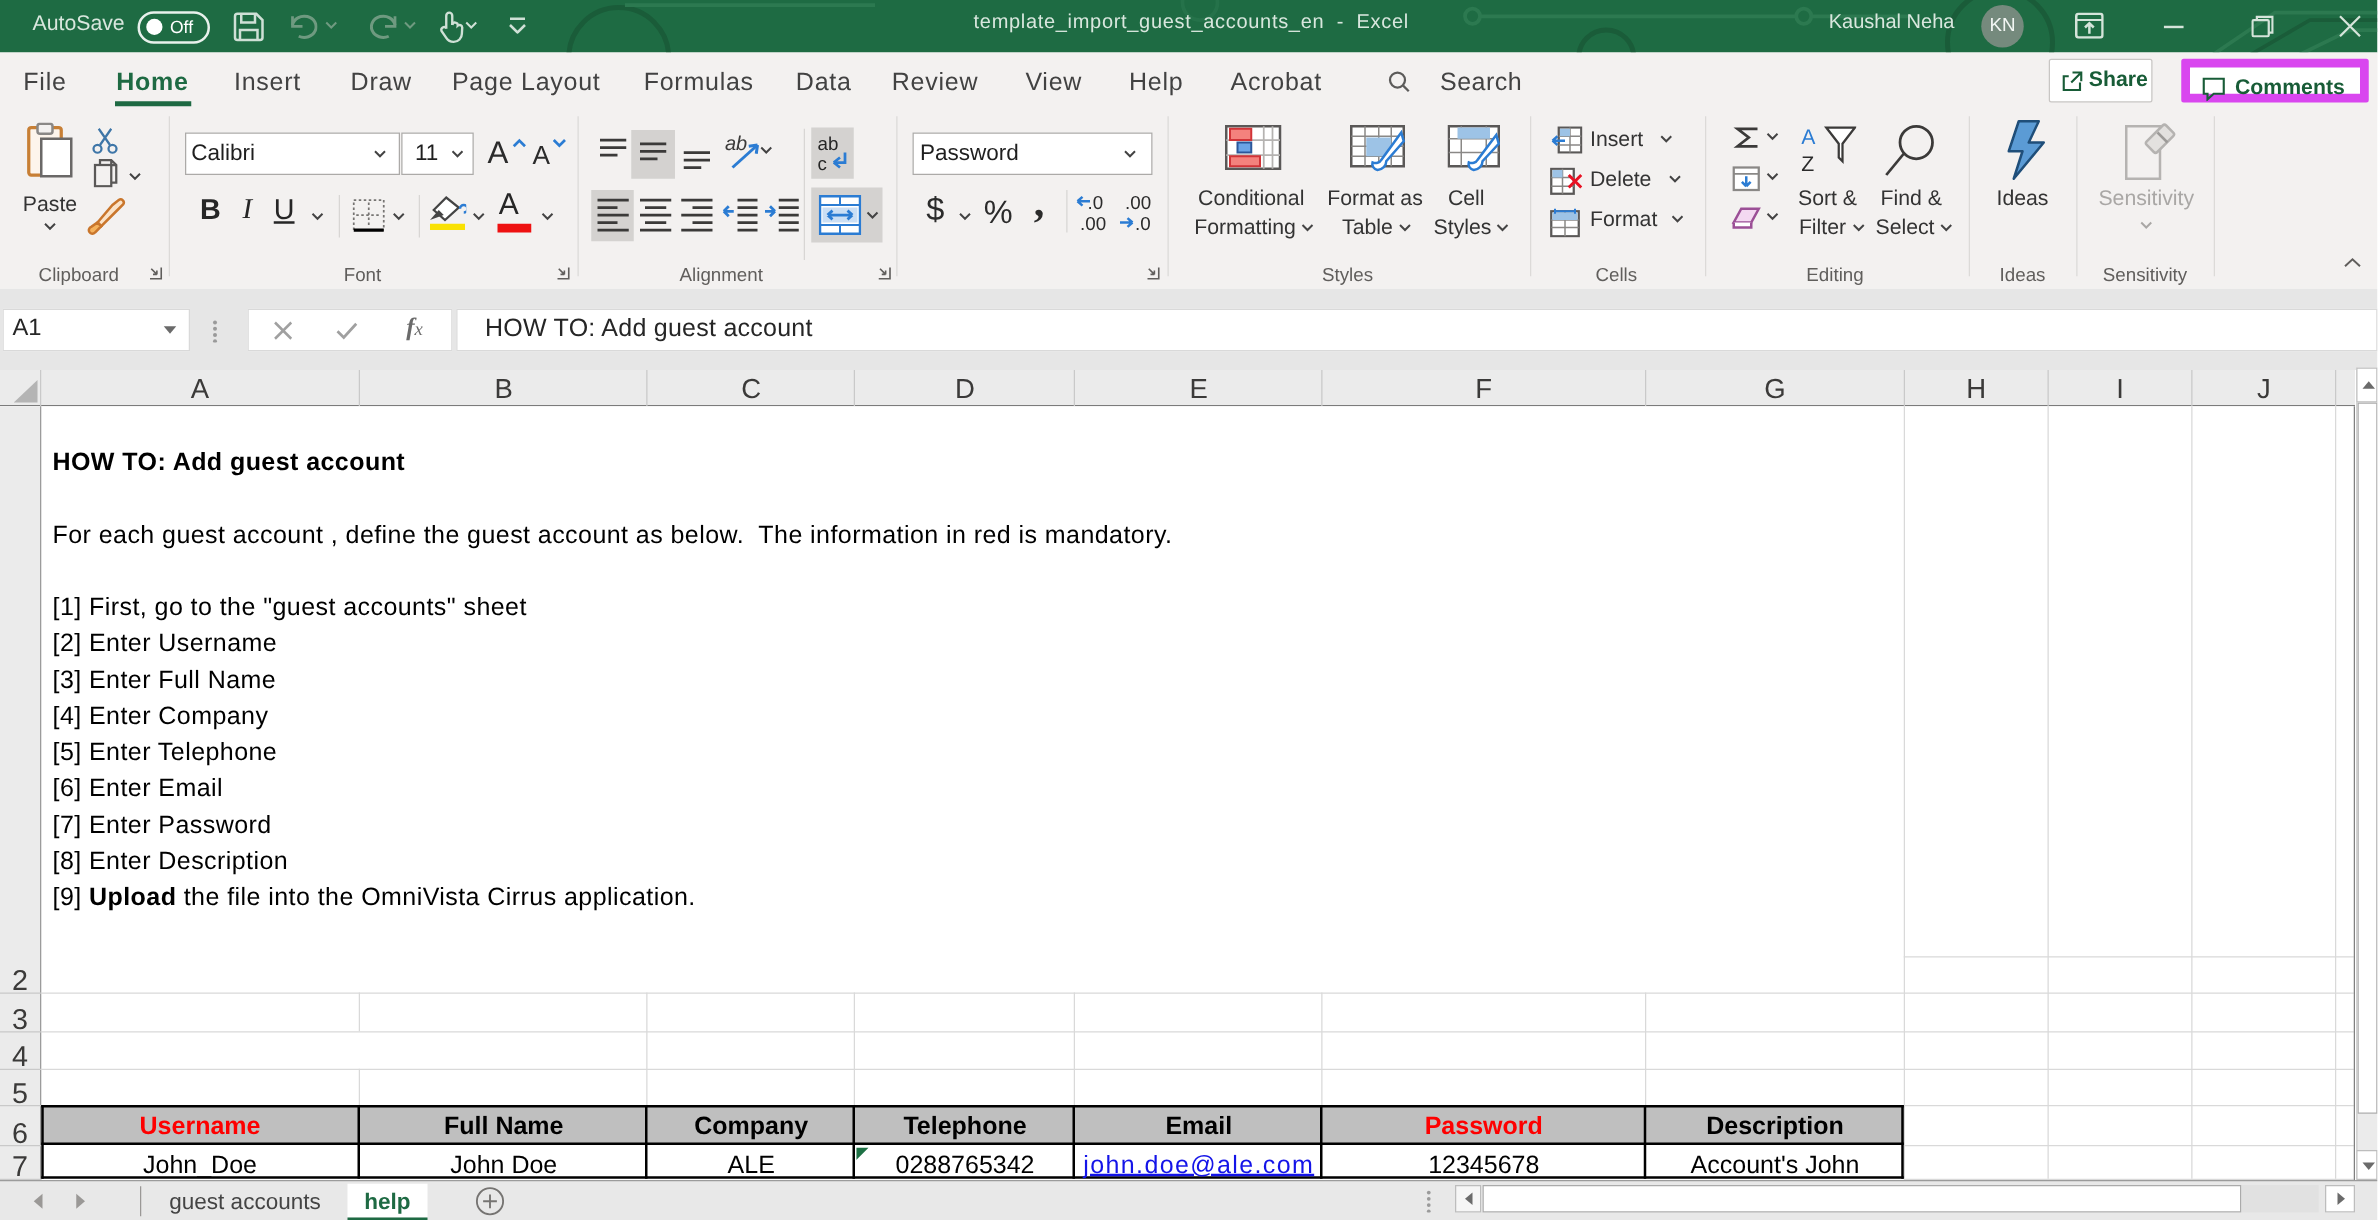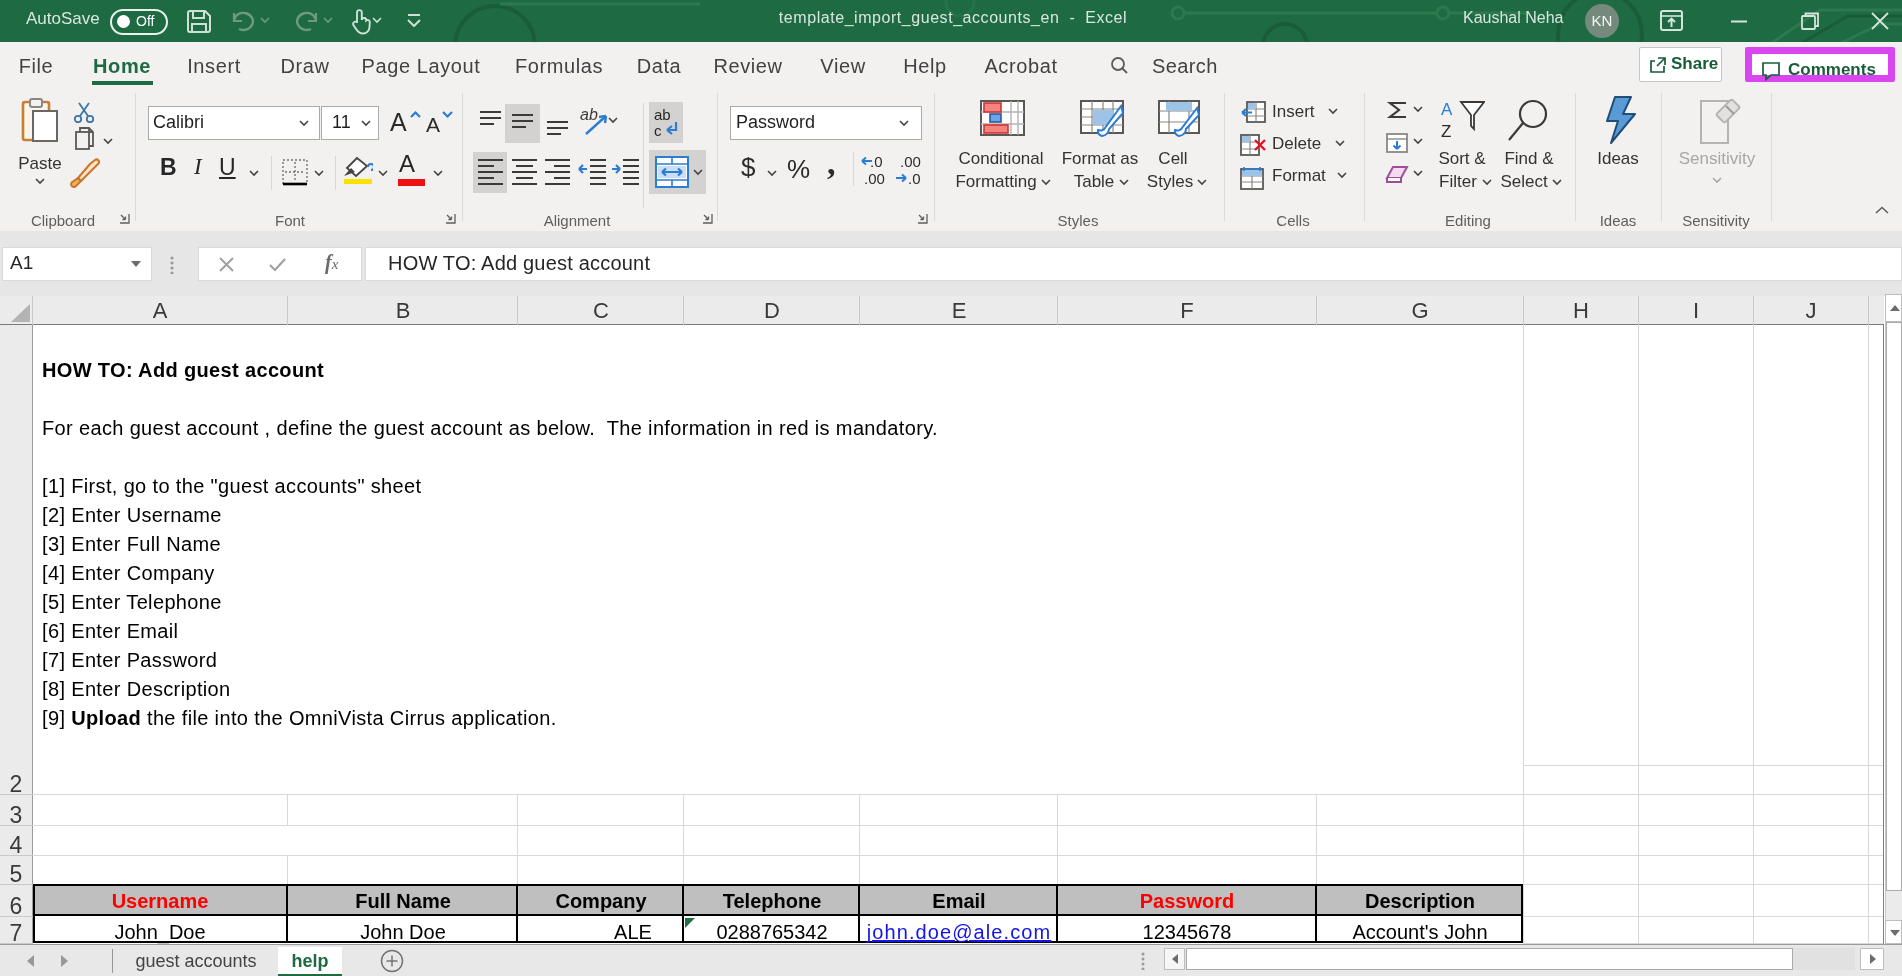--- a/index.html
+++ b/index.html
@@ -568,21 +568,21 @@
     <div class="tct" style="left:601px;top:565px;font-weight:bold;">Company</div>
     <div class="tct" style="left:772px;top:565px;font-weight:bold;">Telephone</div>
     <div class="tct" style="left:959px;top:565px;font-weight:bold;">Email</div>
     <div class="tct" style="left:1187px;top:565px;font-weight:bold;color:#fe0000;">Password</div>
     <div class="tct" style="left:1420px;top:565px;font-weight:bold;">Description</div>
     <svg class="abs" style="left:685px;top:593px" width="10" height="10">
         <path d="M0 0 L10 0 L0 10 Z" fill="#1e7145"></path>
       </svg>
     <div class="tct" style="left:160px;top:596px;">John_Doe</div>
     <div class="tct" style="left:403px;top:596px;">John Doe</div>
-    <div class="tct" style="left:601px;top:596px;margin-left:32px;">ALE</div>
+    <div class="tct" style="left:601px;top:596px;">ALE</div>
     <div class="tct" style="left:772px;top:596px;">0288765342</div>
     <div class="tct" style="left:959px;top:596px;color:#1414e8;letter-spacing:1.1px;text-decoration:underline;">john.doe@ale.com</div>
     <div class="tct" style="left:1187px;top:596px;">12345678</div>
     <div class="tct" style="left:1420px;top:596px;">Account's John</div>
   </div>
   <div id="tabbar">
     <svg class="abs" style="left:24px;top:9px" width="12" height="14" fill="#9a9896">
         <path d="M10 1 L3 7 L10 13 Z"></path>
       </svg>
     <svg class="abs" style="left:59px;top:9px" width="12" height="14" fill="#9a9896">

